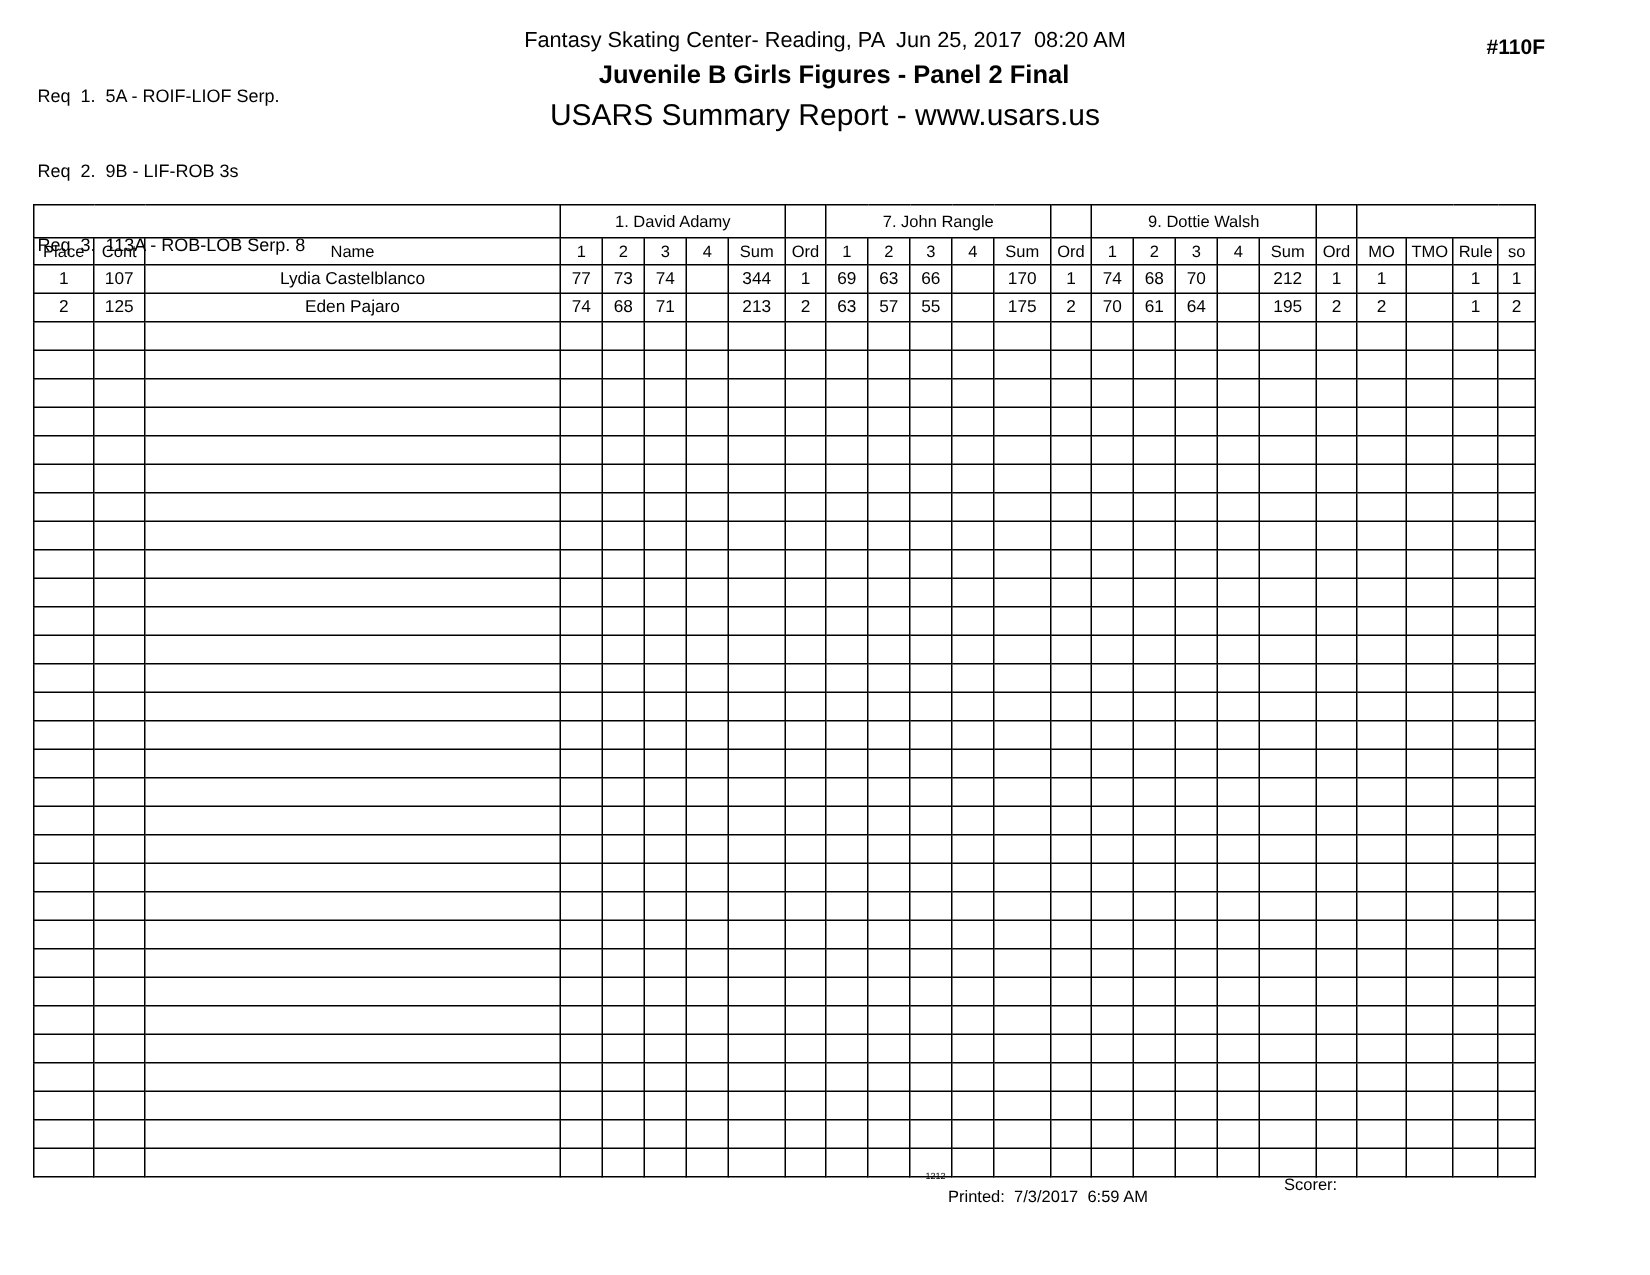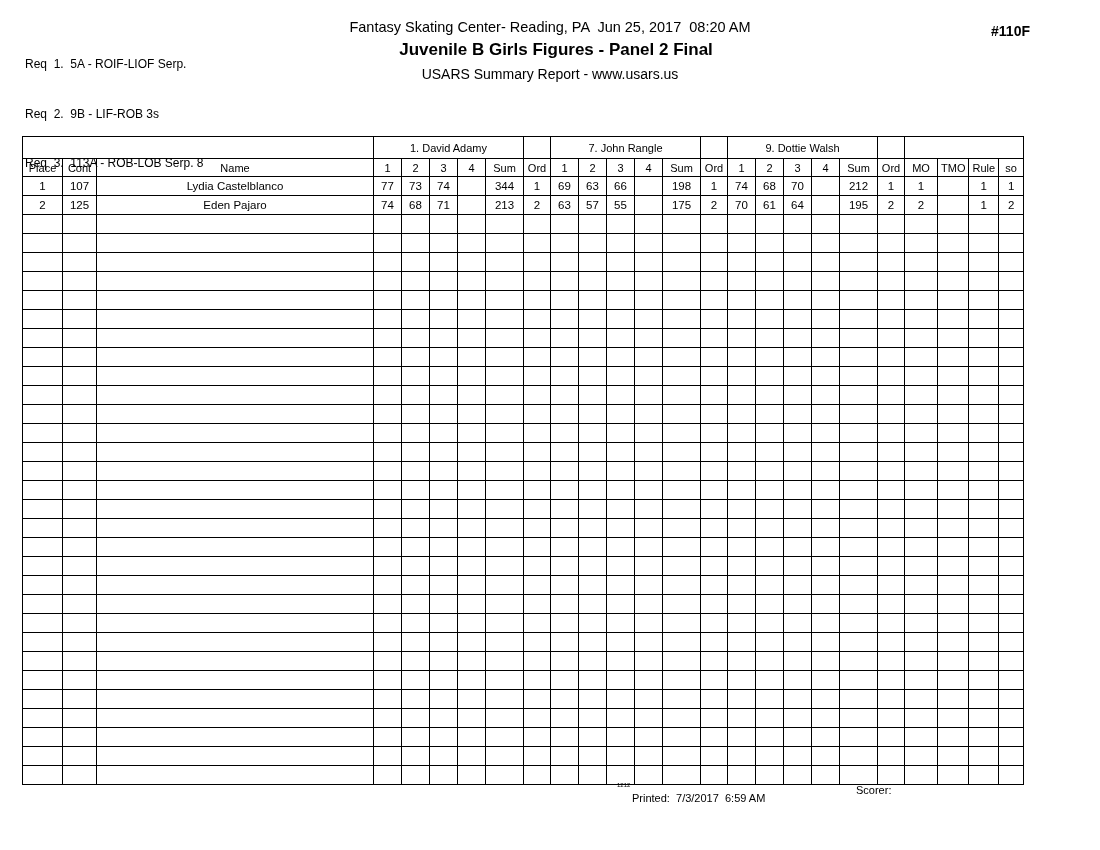--- a/index.html
+++ b/index.html
@@ -10,21 +10,21 @@
     font-family: "Liberation Sans", sans-serif;
   }
   .page { position: absolute; inset: 0; background: #fff; }
 
   .req-block { position: absolute; left: 25px; top: 23px; font-size: 12px; line-height: 16.5px; white-space: pre; }
 
   .title-block { position: absolute; left: 0; top: 14px; width: 100%; text-align: center; }
   .title-main   { font-size: 17px; font-weight: bold; white-space: pre; }
   .title-venue  { font-size: 14.5px; margin-top: 5px; white-space: pre; }
   .title-event  { font-size: 17px; font-weight: bold; margin-top: 5px; white-space: pre; padding-left: 12px; }
-  .title-report { font-size: 14px; margin-top: 6px; white-space: pre; text-align: center; }
+  .title-report { font-size: 20px; margin-top: 6px; white-space: pre; text-align: center; }
 
   .event-number { position: absolute; top: 23px; right: 70px; font-size: 14px; font-weight: bold; }
 
   table.report {
     position: absolute; left: 22px; top: 136px;
     border-collapse: collapse; table-layout: fixed;
     font-size: 11.5px;
   }
   table.report td, table.report th {
     border: 1px solid #000; padding: 0 3px; height: 19px;
@@ -140,21 +140,21 @@
           <td class="ac">77</td>
           <td class="ac">73</td>
           <td class="ac">74</td>
           <td class="ac"></td>
           <td class="ar">344</td>
           <td class="ac b ord">1</td>
           <td class="ac">69</td>
           <td class="ac">63</td>
           <td class="ac">66</td>
           <td class="ac"></td>
-          <td class="ar">198</td>
+          <td class="ar">170</td>
           <td class="ac b ord">1</td>
           <td class="ac">74</td>
           <td class="ac">68</td>
           <td class="ac">70</td>
           <td class="ac"></td>
           <td class="ar">212</td>
           <td class="ac b ord">1</td>
           <td class="al">1</td>
           <td class="al"></td>
           <td class="ac">1</td>

